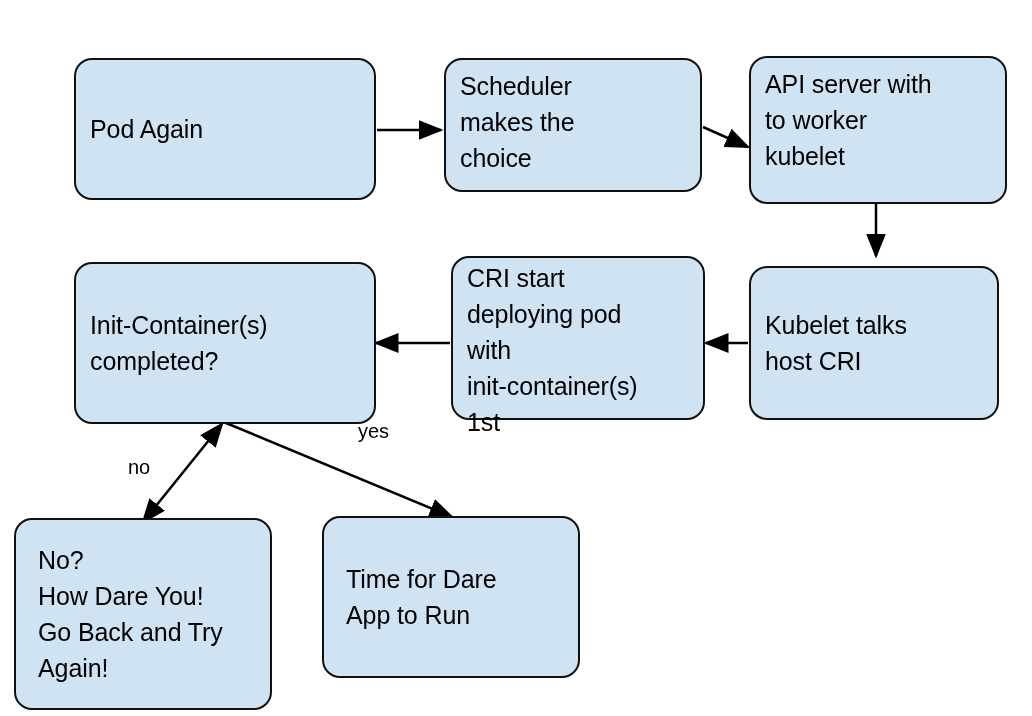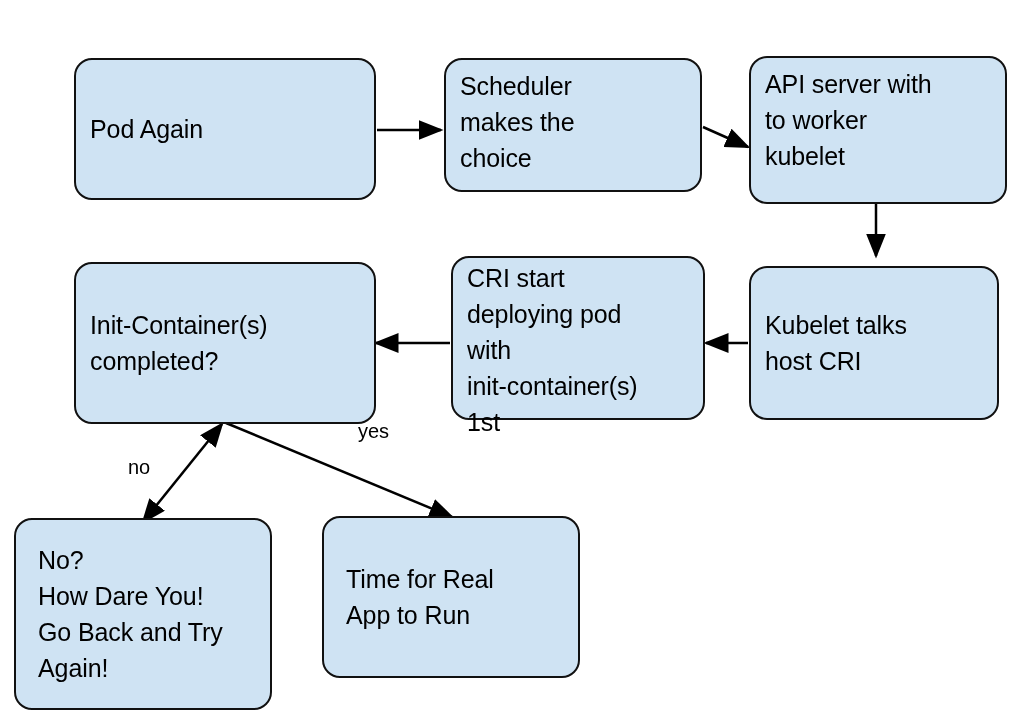--- a/index.html
+++ b/index.html
@@ -130,19 +130,19 @@
 </div>
 
 <div class="node v-center" style="left:14px; top:518px; width:258px; height:192px; padding-left:22px;">
   <span class="node-text">No?
 How Dare You!
 Go Back and Try
 Again!</span>
 </div>
 
 <div class="node v-center" style="left:322px; top:516px; width:258px; height:162px; padding-left:22px;">
-  <span class="node-text">Time for Real
+  <span class="node-text">Time for Dare
 App to Run</span>
 </div>
 
 <div class="edge-label" style="left:128px; top:452px;">no</div>
 
 <div class="edge-label" style="left:358px; top:416px;">yes</div>
 
 </body></html>

